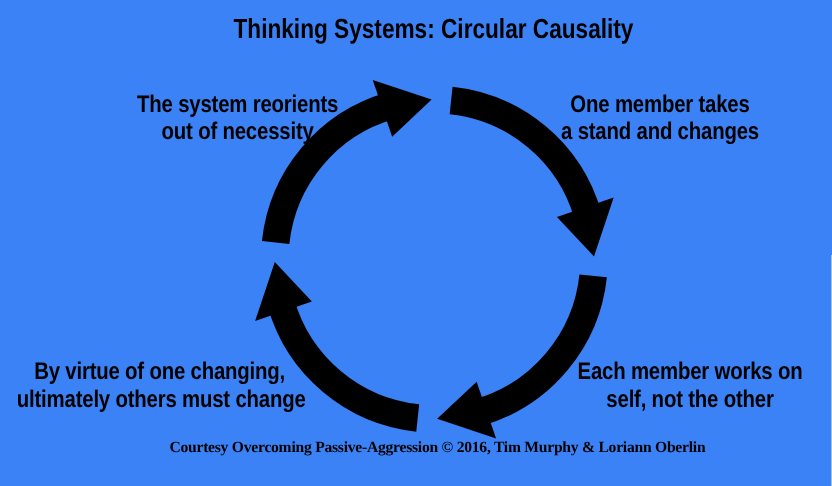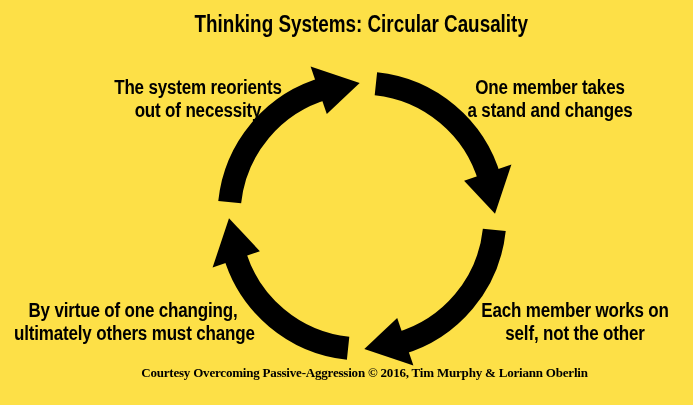--- a/index.html
+++ b/index.html
@@ -4,21 +4,21 @@
 <style>
   html, body {
     margin: 0;
     padding: 0;
     background: #ffffff;
   }
   .stage {
     position: relative;
     width: 693px;
     height: 405px;
-    background: #fde047;
+    background: #3b82f6;
     overflow: hidden;
     font-family: "Liberation Sans", "DejaVu Sans", sans-serif;
     color: #000000;
   }
   .diagram-title {
     position: absolute;
     top: 11px;
     left: 15px;
     width: 693px;
     text-align: center;

